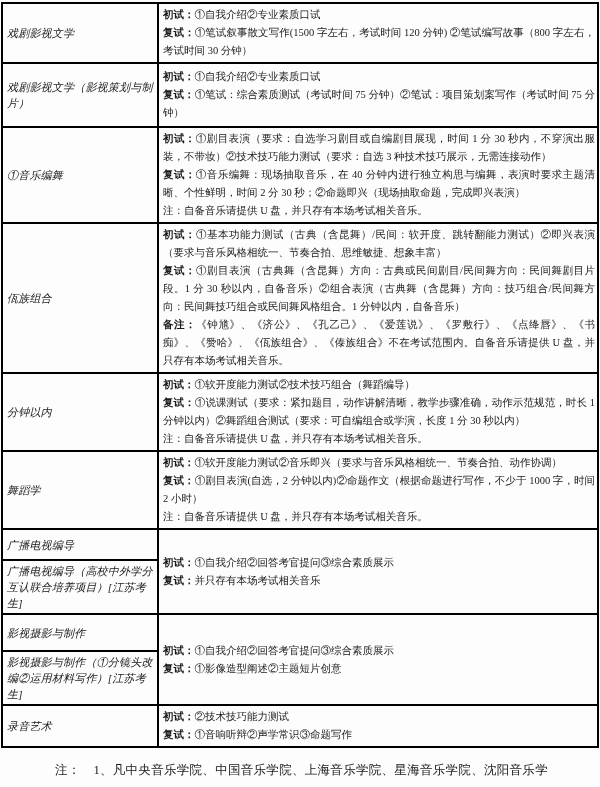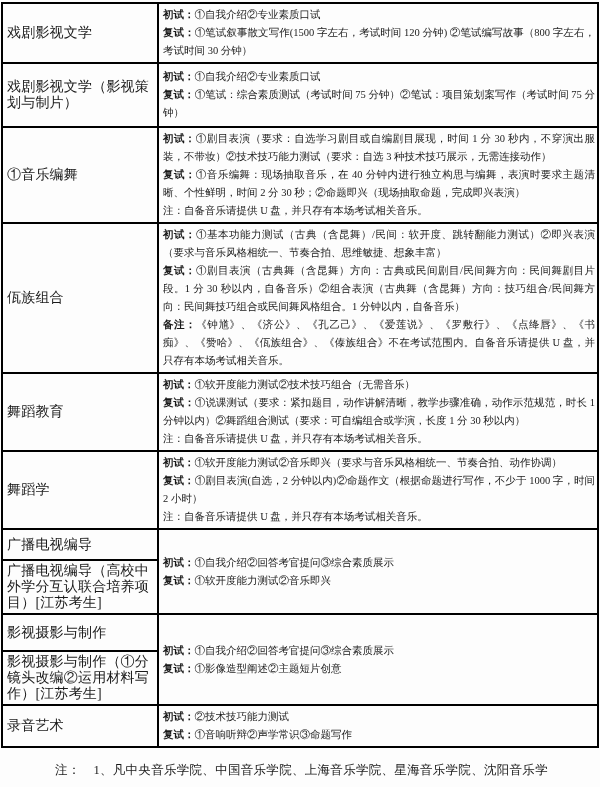--- a/index.html
+++ b/index.html
@@ -12,22 +12,23 @@
     border-collapse:collapse;table-layout:fixed;
     width:596px;margin:2px 0 0 1px;
     border:2px solid #000;
   }
   td{
     border:2px solid #000;
     vertical-align:middle;
     padding:2px 3px 2px 4px;
   }
   td.major{
-    font-size:14px;line-height:16px;
+    font-size:11px;line-height:16px;
     letter-spacing:0.2px;
+    font-style:italic;
   }
   td.detail{
     font-size:10.5px;line-height:18px;
     padding-right:2px;
   }
   .para{text-align:justify;}
   .lbl{font-weight:bold;}
   .lbl.plain{font-weight:normal;}
   .footnote{
     margin:9px 0 0 55px;width:494px;
@@ -73,42 +74,42 @@
     <tr style="height:140px">
       <td class="major">佤族组合</td>
       <td class="detail">
         <div class="para"><span class="lbl">初试：</span><span>①基本功能力测试（古典（含昆舞）/民间：软开度、跳转翻能力测试）②即兴表演（要求与音乐风格相统一、节奏合拍、思维敏捷、想象丰富）</span></div>
         <div class="para"><span class="lbl">复试：</span><span>①剧目表演（古典舞（含昆舞）方向：古典或民间剧目/民间舞方向：民间舞剧目片段。1 分 30 秒以内，自备音乐）②组合表演（古典舞（含昆舞）方向：技巧组合/民间舞方向：民间舞技巧组合或民间舞风格组合。1 分钟以内，自备音乐）</span></div>
         <div class="para"><span class="lbl">备注：</span><span>《钟馗》、《济公》、《孔乙己》、《爱莲说》、《罗敷行》、《点绛唇》、《书痴》、《赞哈》、《佤族组合》、《傣族组合》不在考试范围内。自备音乐请提供 U 盘，并只存有本场考试相关音乐。</span></div>
       </td>
     </tr>
 
     <tr style="height:71px">
-      <td class="major">舞蹈教育</td>
+      <td class="major">分钟以内</td>
       <td class="detail">
-        <div class="para"><span class="lbl">初试：</span><span>①软开度能力测试②技术技巧组合（无需音乐）</span></div>
+        <div class="para"><span class="lbl">初试：</span><span>①软开度能力测试②技术技巧组合（舞蹈编导）</span></div>
         <div class="para"><span class="lbl">复试：</span><span>①说课测试（要求：紧扣题目，动作讲解清晰，教学步骤准确，动作示范规范，时长 1 分钟以内）②舞蹈组合测试（要求：可自编组合或学演，长度 1 分 30 秒以内）</span></div>
         <div class="para"><span class="lbl plain">注：</span><span>自备音乐请提供 U 盘，并只存有本场考试相关音乐。</span></div>
       </td>
     </tr>
 
     <tr style="height:68px">
       <td class="major">舞蹈学</td>
       <td class="detail">
         <div class="para"><span class="lbl">初试：</span><span>①软开度能力测试②音乐即兴（要求与音乐风格相统一、节奏合拍、动作协调）</span></div>
         <div class="para"><span class="lbl">复试：</span><span>①剧目表演(自选，2 分钟以内)②命题作文（根据命题进行写作，不少于 1000 字，时间 2 小时）</span></div>
         <div class="para"><span class="lbl plain">注：</span><span>自备音乐请提供 U 盘，并只存有本场考试相关音乐。</span></div>
       </td>
     </tr>
 
     <tr style="height:31px">
       <td class="major">广播电视编导</td>
       <td class="detail" rowspan="2">
         <div class="para"><span class="lbl">初试：</span><span>①自我介绍②回答考官提问③综合素质展示</span></div>
-        <div class="para"><span class="lbl">复试：</span><span>①软开度能力测试②音乐即兴</span></div>
+        <div class="para"><span class="lbl">复试：</span><span>并只存有本场考试相关音乐</span></div>
       </td>
     </tr>
     <tr style="height:33px">
       <td class="major">广播电视编导（高校中外学分互认联合培养项目）[江苏考生]</td>
     </tr>
 
     <tr style="height:37px">
       <td class="major">影视摄影与制作</td>
       <td class="detail" rowspan="2">
         <div class="para"><span class="lbl">初试：</span><span>①自我介绍②回答考官提问③综合素质展示</span></div>

